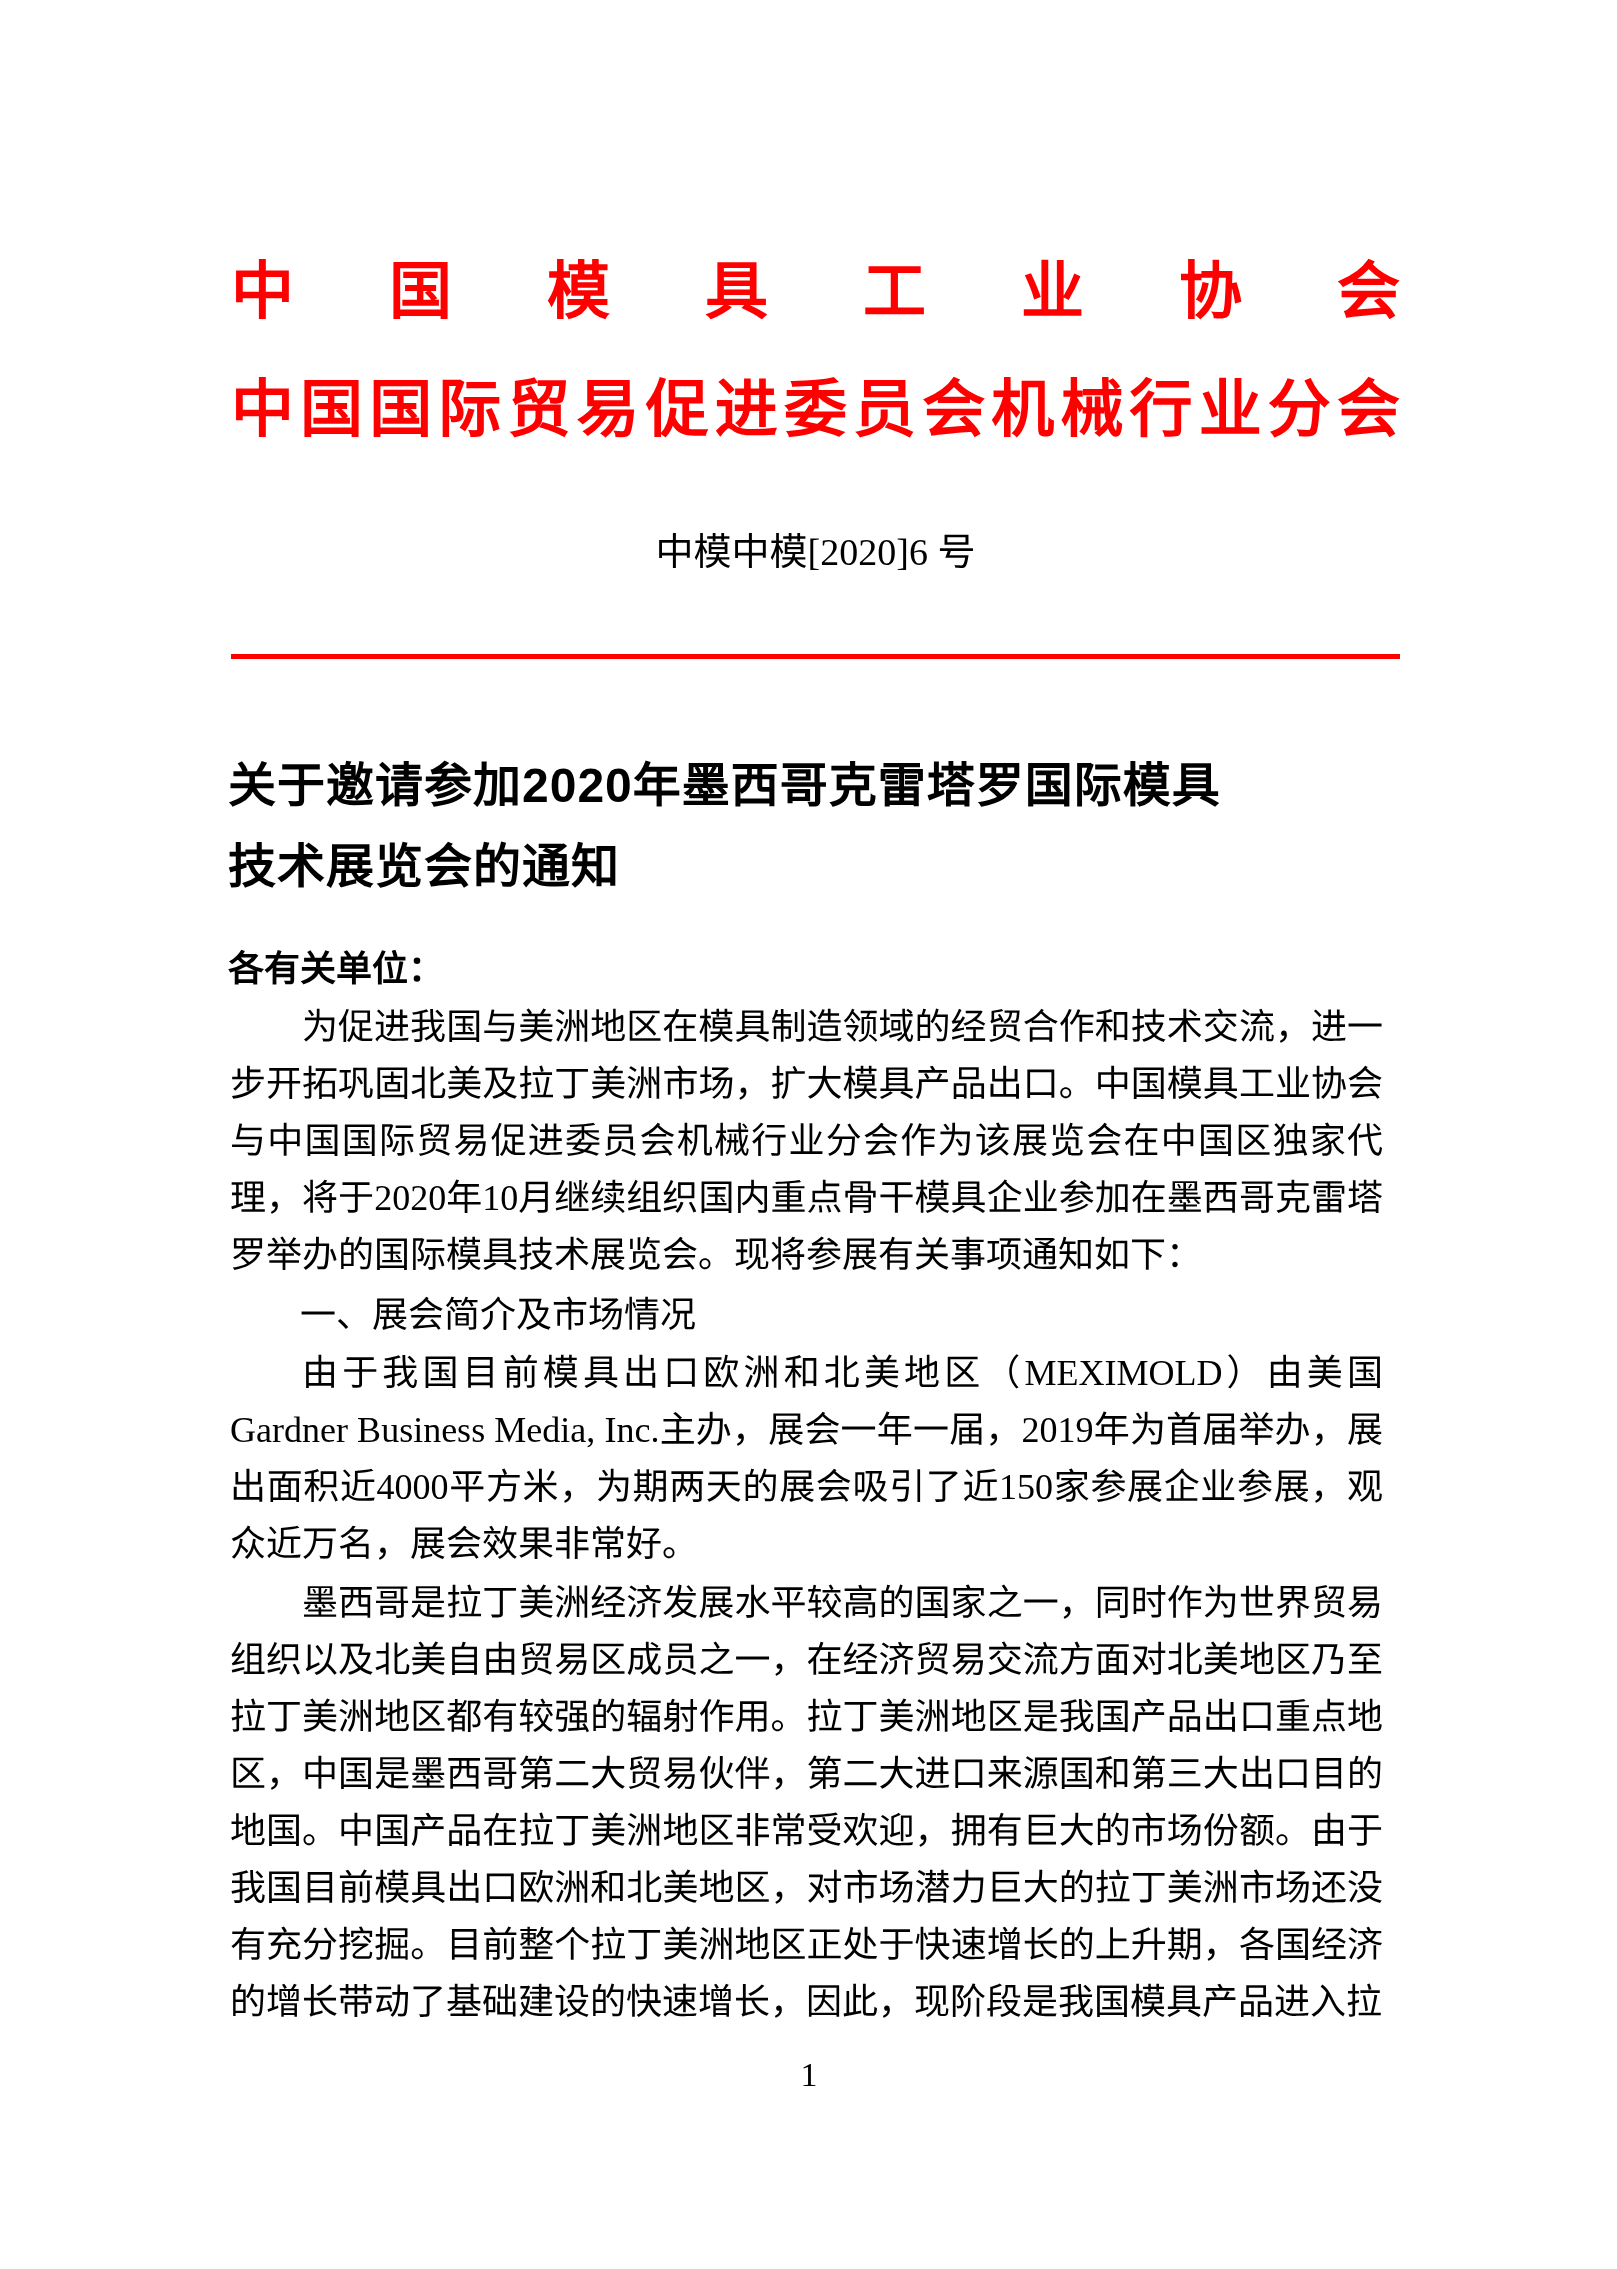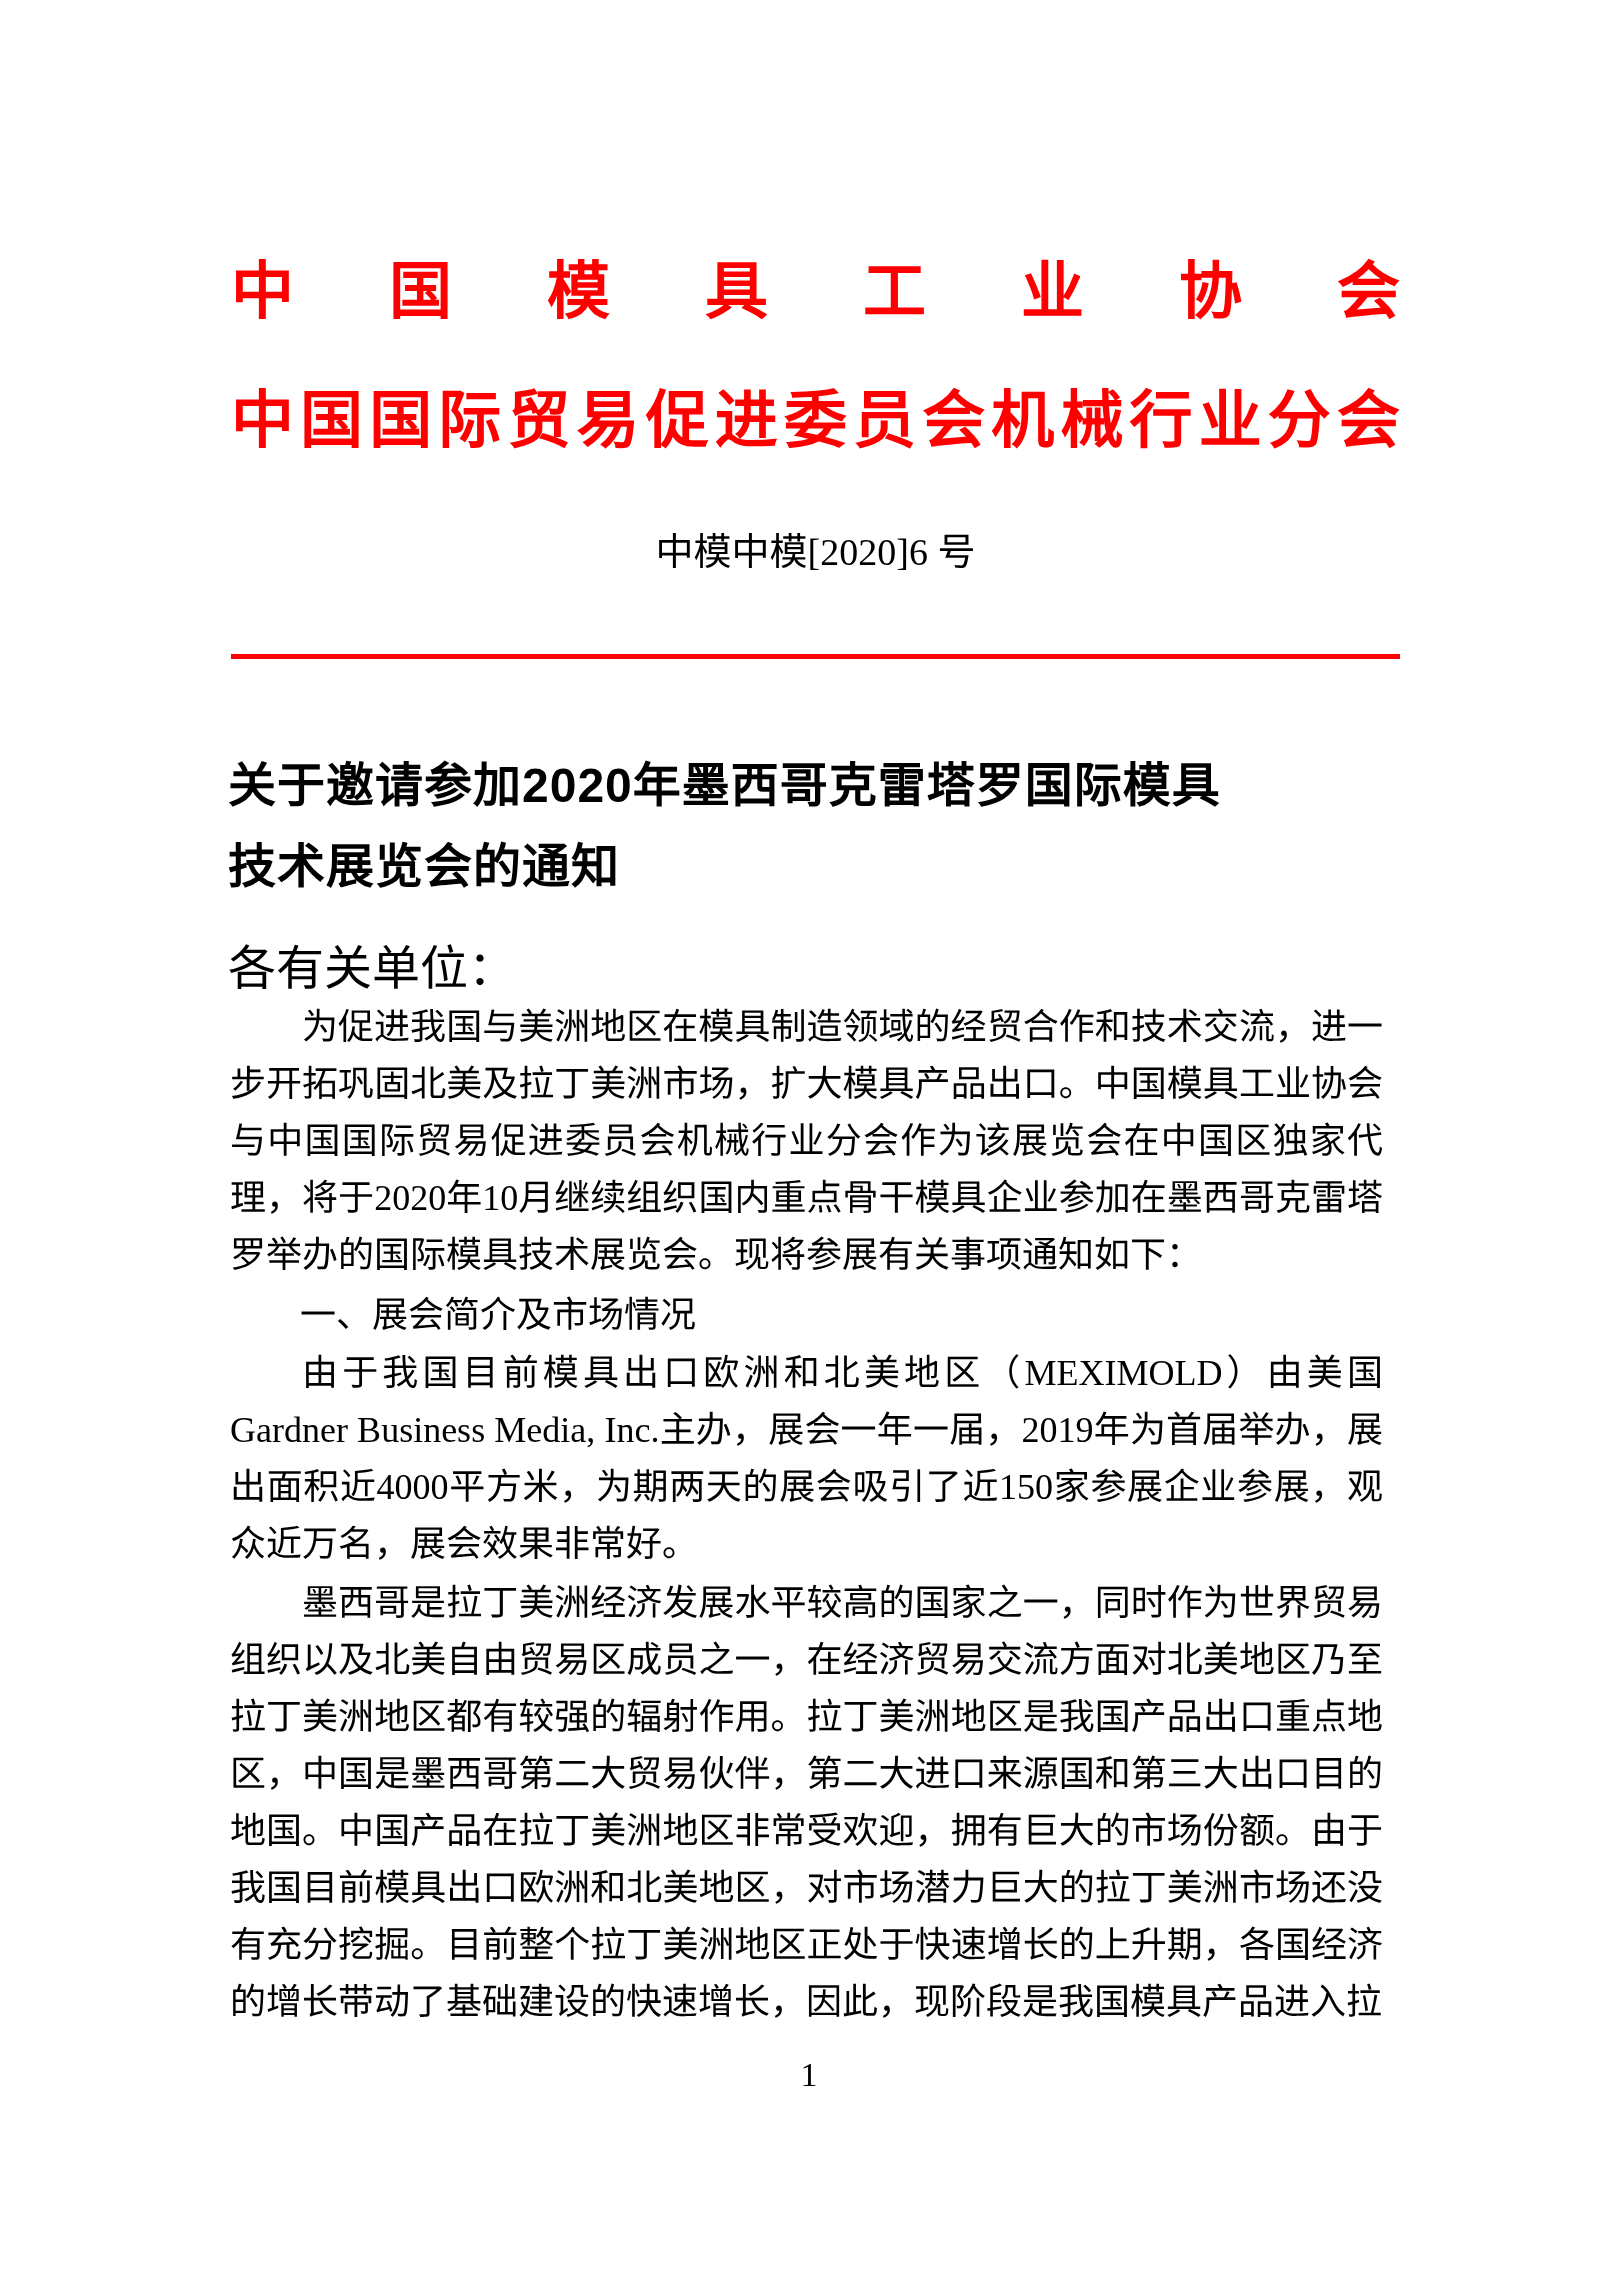--- a/index.html
+++ b/index.html
@@ -28,21 +28,21 @@
     font-weight:bold;
     font-family:"Liberation Serif","DejaVu Serif",serif;
     font-size:63px;
     line-height:67px;
     white-space:nowrap;
     text-align:justify;
     text-align-last:justify;
     text-justify:inter-ideograph;
   }
   .org-line1{top:259px;}
-  .org-line2{top:388px;}
+  .org-line2{top:377px;}
   
   .doc-numbers{
     position:absolute;
     left:231px;
     top:521px;
     width:1169px;
     text-align:center;
     font-size:38px;
     line-height:63px;
   }
@@ -74,22 +74,22 @@
     left:228px;
     top:940px;
     width:1157px;
     font-size:36px;
     line-height:57px;
     text-align:justify;
     text-justify:inter-ideograph;
   }
   .salutation{
     font-family:"Liberation Sans","DejaVu Sans",sans-serif;
-    font-weight:normal;
-    font-size:48px;
+    font-weight:bold;
+    font-size:36px;
   }
   .body-text p{
     margin:2px;
     text-indent:2em;
   }
   .section-heading{
     font-family:"Liberation Sans","DejaVu Sans",sans-serif;
     font-weight:normal;
     font-size:36px;
     text-indent:2em;

